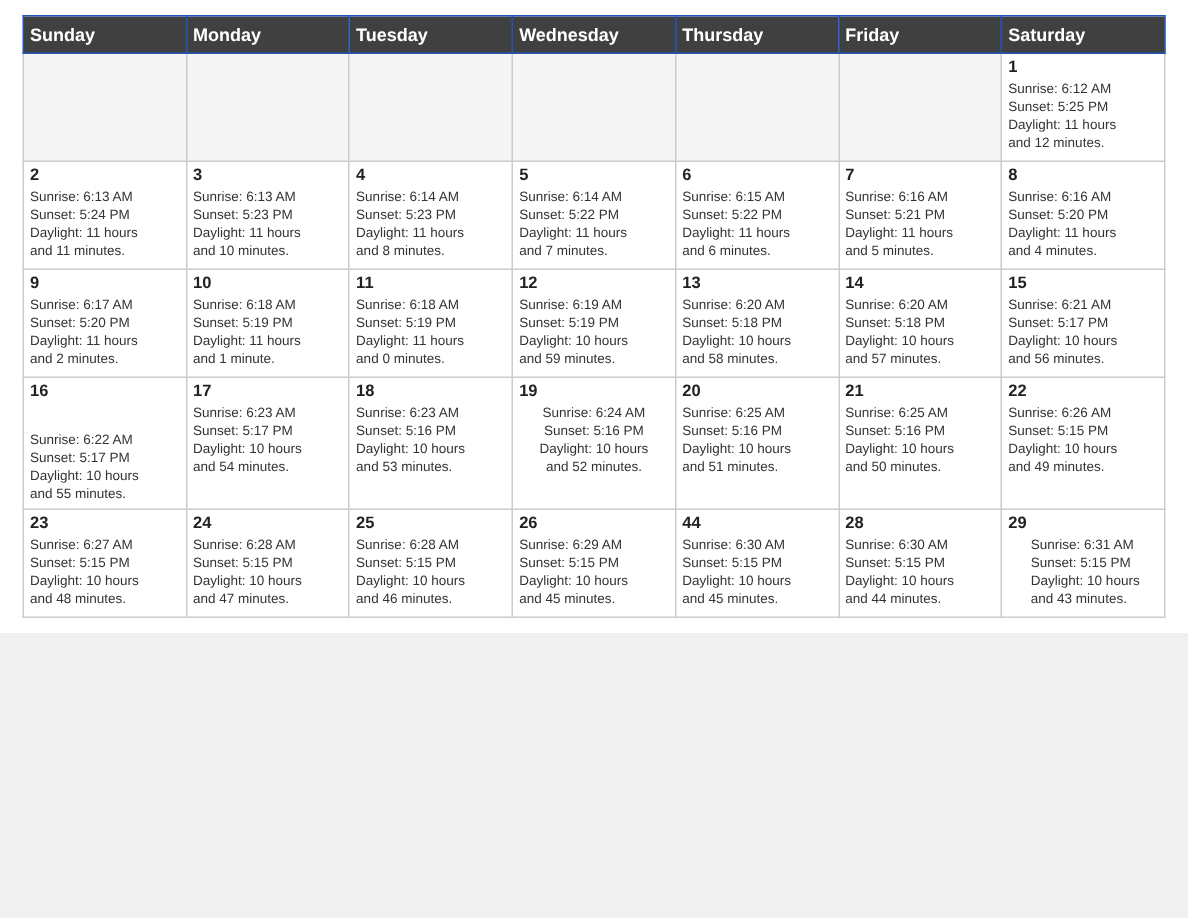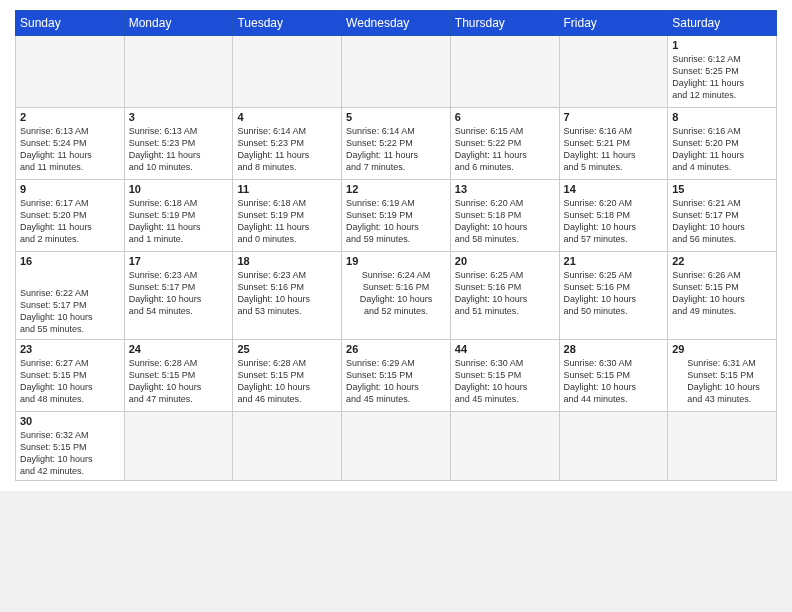--- a/index.html
+++ b/index.html
@@ -37,24 +37,24 @@
     .location {
       font-size: 14px;
       color: #555;
     }
     .calendar {
       width: 100%;
       border-collapse: collapse;
       border: 1px solid #ccc;
     }
     .calendar th {
-      background: #1d4ed8;
+      background: #404040;
       color: #fff;
       font-size: 12px;
-      font-weight: normal;
+      font-weight: bold;
       padding: 5px 4px;
       text-align: left;
       border: 1px solid #2255bb;
     }
     .calendar td {
       vertical-align: top;
       border: 1px solid #ccc;
       padding: 3px 4px;
       width: calc(100% / 7);
       font-size: 9.5px;
@@ -312,30 +312,15 @@
 and 44 minutes.</div>
           </td>
           <td>
             <span class="day-number">29</span>
             <div class="day-info" style="white-space: pre-line; margin-left: 15px;">Sunrise: 6:31 AM
 Sunset: 5:15 PM
 Daylight: 10 hours
 and 43 minutes.</div>
           </td>
         </tr>
-        <tr class="last-row">
-          <td>
-            <span class="day-number">30</span>
-            <div class="day-info" style="white-space: pre-line;">Sunrise: 6:32 AM
-Sunset: 5:15 PM
-Daylight: 10 hours
-and 42 minutes.</div>
-          </td>
-          <td class="empty"></td>
-          <td class="empty"></td>
-          <td class="empty"></td>
-          <td class="empty"></td>
-          <td class="empty"></td>
-          <td class="empty"></td>
-        </tr>
       </tbody>
   </table>
 </div>
 
 </body></html>

